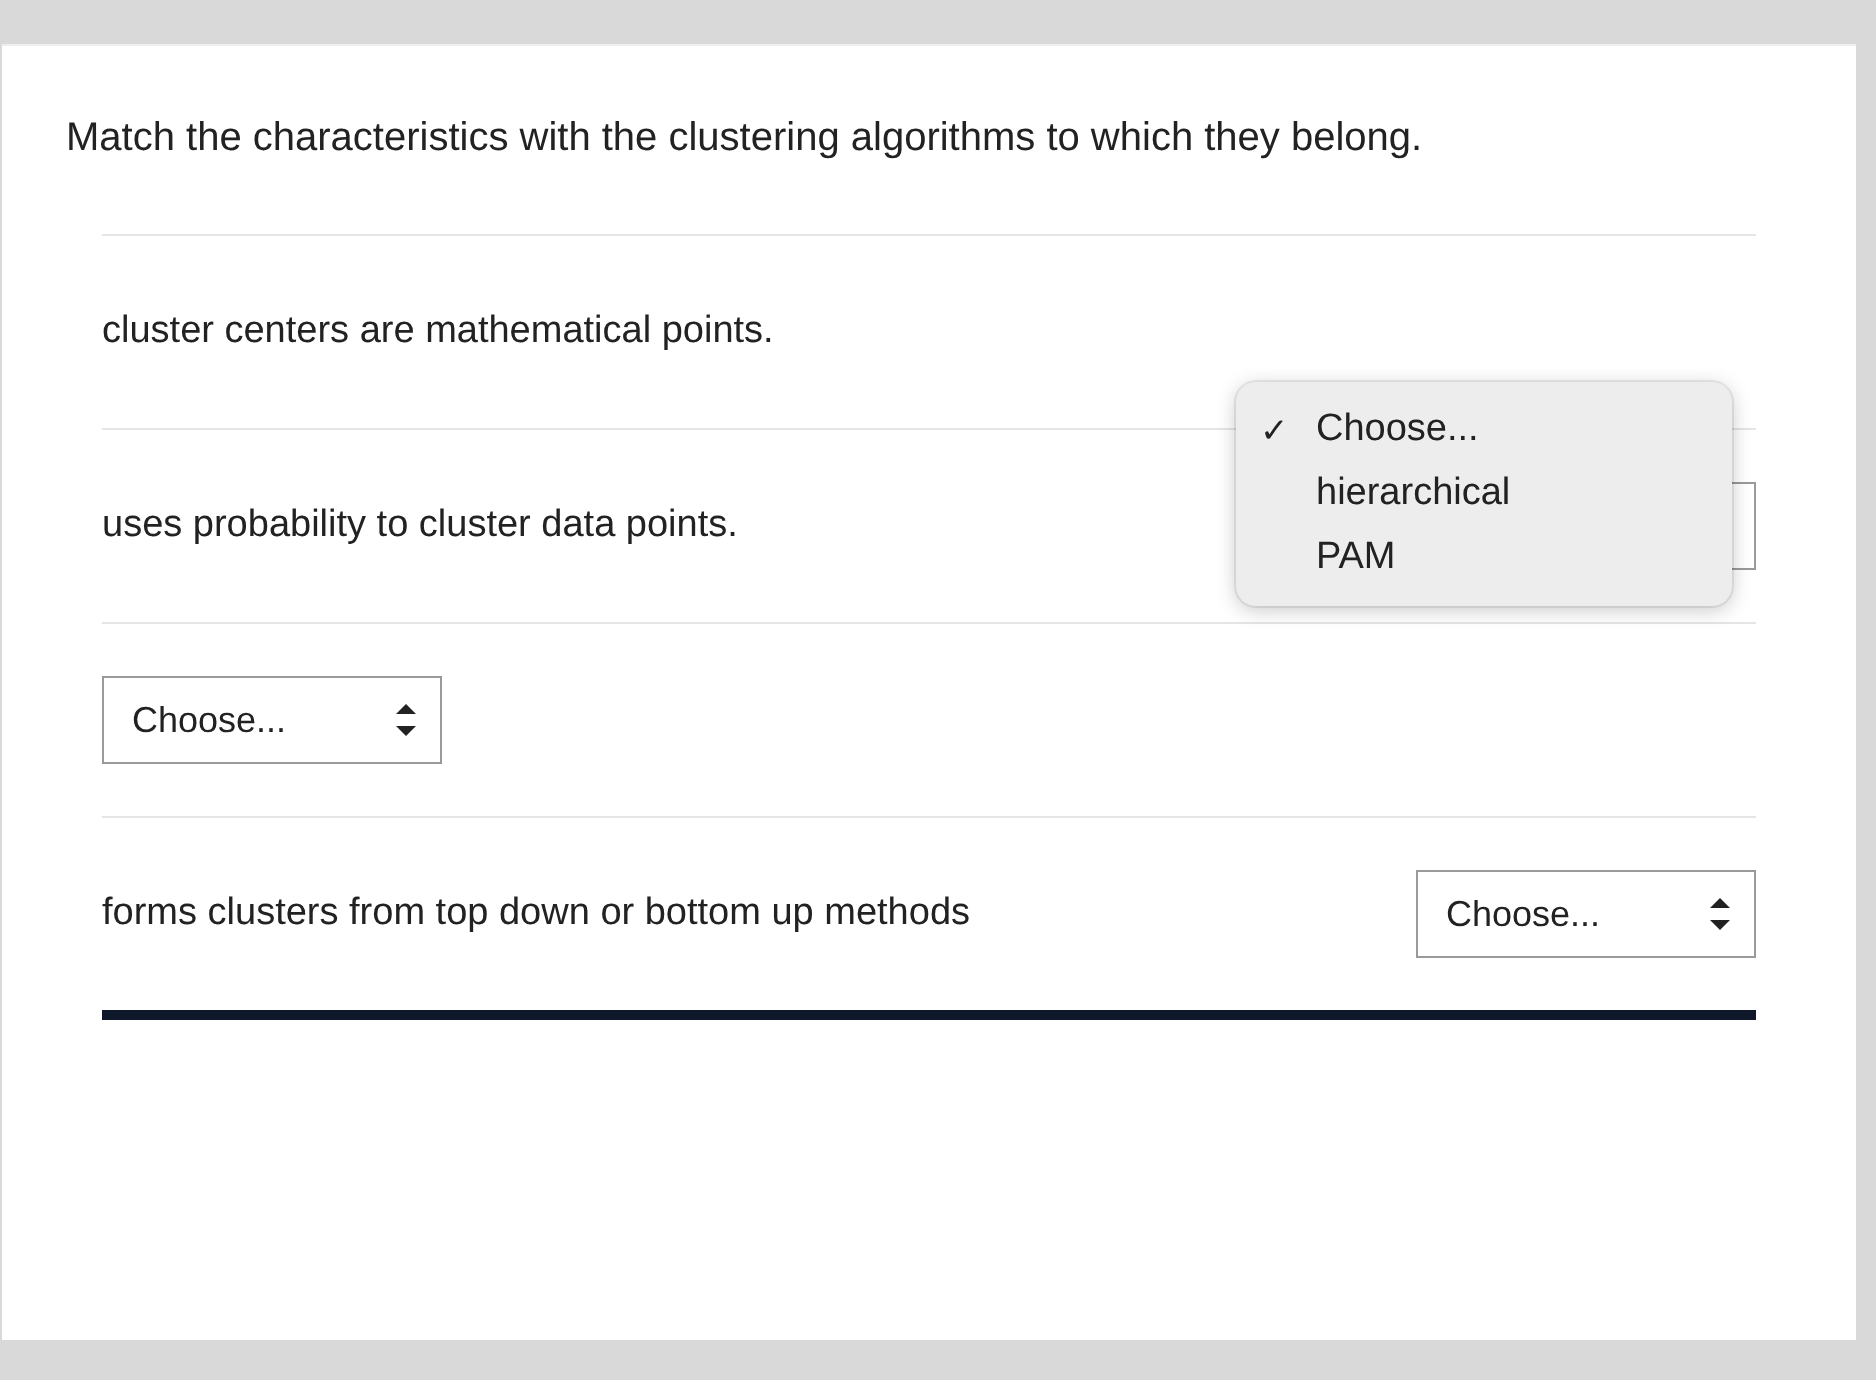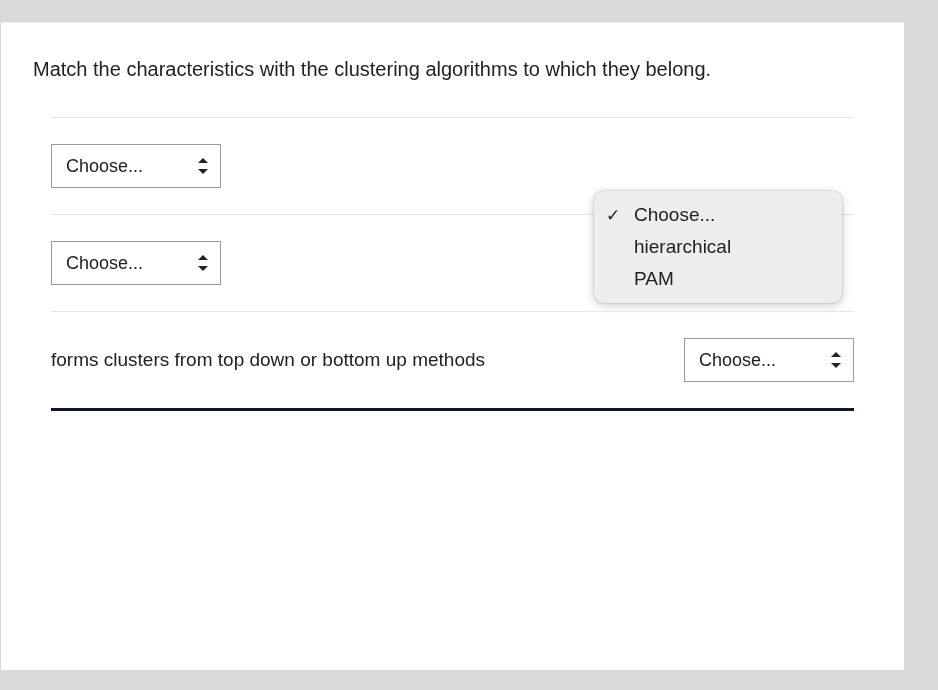--- a/index.html
+++ b/index.html
@@ -12,21 +12,21 @@
       background: #d9d9d9;
       padding: 0;
       width: 938px;
       height: 690px;
       overflow: hidden;
     }
     .outer-wrap {
       background: #d9d9d9;
       padding-top: 22px;
       padding-left: 1px;
-      padding-right: 34px;
+      padding-right: 10px;
       height: 100%;
     }
     .card {
       background: #fff;
       border-top: 1px solid #eee;
       padding: 32px 32px 28px 32px;
       position: relative;
       min-height: 648px;
     }
     .question-title {
@@ -41,21 +41,21 @@
     }
     .row {
       display: flex;
       align-items: center;
       justify-content: space-between;
       border-top: 1px solid #e5e5e5;
       padding: 26px 0;
       min-height: 94px;
     }
     .rows-wrap .row:last-child {
-      border-bottom: 3px solid #0f172a;
+      border-bottom: 5px solid #0f172a;
       justify-content: space-between;
     }
     .row-label {
       font-size: 19px;
       color: #222;
       line-height: 1.4;
       flex: 1;
       padding-right: 20px;
     }
     .select-wrap {
@@ -134,23 +134,33 @@
   </style>
 </head>
 <body>
 
 <div class="outer-wrap">
   <div class="card">
     <div class="question-title">Match the characteristics with the clustering algorithms to which they belong.</div>
 
     <div class="rows-wrap">
 
-
-
-      <div class="row">
+      <div class="row">
+        <div class="row-label">cluster centers are mathematical points.</div>
+        <div class="select-wrap">
+          <div class="select-box hidden-select">
+            <span>Choose...</span>
+
+          </div>
+        </div>
+      </div>
+
+
+      <div class="row">
+        <div class="row-label">uses probability to cluster data points.</div>
         <div class="select-wrap">
           <div class="select-box">
             <span>Choose...</span>
             <span class="updown-icon"></span>
           </div>
         </div>
       </div>
 
       <div class="row">
         <div class="select-wrap">

